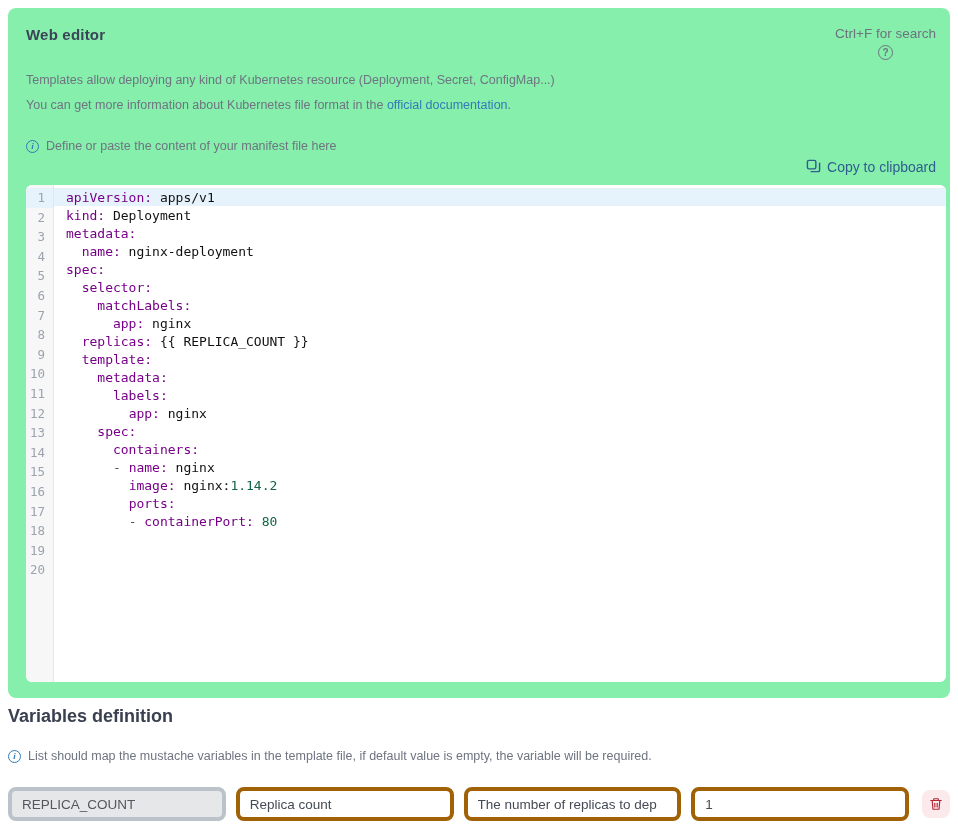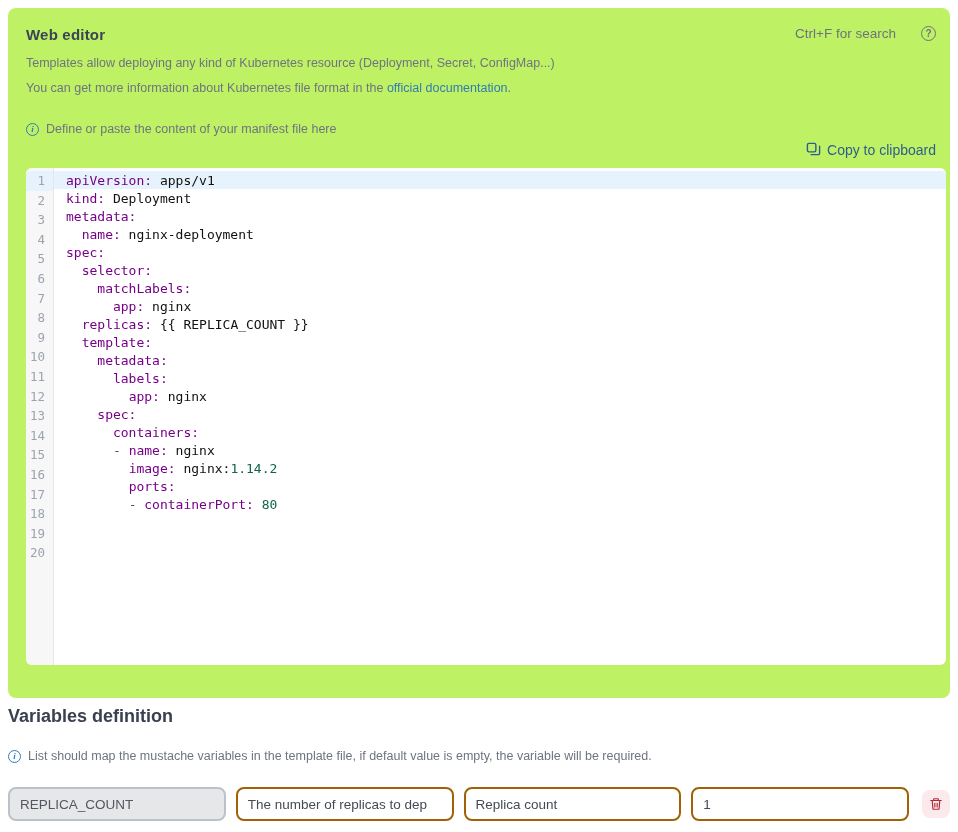--- a/index.html
+++ b/index.html
@@ -1,28 +1,28 @@
 <!DOCTYPE html>
 <html><head>
 <meta charset="utf-8">
 <style>
   * { margin:0; padding:0; box-sizing:border-box; }
   html,body { width:958px; height:832px; background:#ffffff; font-family:"Liberation Sans", sans-serif; }
 
   .panel {
     margin:8px; width:942px; height:690px;
-    background:#bef264; border-radius:8px;
+    background:#86efac; border-radius:8px;
     padding:18px 12px 16px 10px;
     position:relative;
   }
   .panel-inner { padding-left:8px; padding-right:2px; }
 
   .title-row { display:flex; justify-content:space-between; align-items:flex-start; }
   .page-title { font-size:15px; font-weight:600; color:#3b4456; letter-spacing:.2px; }
-  .search-hint { display:flex; align-items:center; gap:25px; font-size:13.5px; color:#6d737e; }
+  .search-hint { display:flex; align-items:center; gap:4px; font-size:13.5px; color:#6d737e;flex-direction:column; }
   .circle-icon {
     display:inline-flex; align-items:center; justify-content:center;
     width:15px; height:15px; border-radius:50%;
     border:1.4px solid #6d737e; color:#6d737e;
     font-size:10px; font-weight:700; line-height:1;
   }
   .circle-icon.blue { width:13px; height:13px; border-color:#337ab7; color:#337ab7; font-size:9px; font-style:italic; font-family:"Liberation Serif", serif; }
 
   .desc { font-size:12.5px; color:#6e7480; margin-top:13px; }
   .desc + .desc { margin-top:11px; }
@@ -57,21 +57,21 @@
   .tk-num  { color:#116644;text-align:right; }
   .tk-meta { color:#555555; }
   .tk-text { color:#111111; }
 
   .vars-title { margin:8px 8px 0; font-size:18px; font-weight:700; color:#39404f; }
   .vars-hint { margin:22px 8px 0; display:flex; align-items:center; gap:7px; font-size:12.5px; color:#6e7480; }
 
   .vars-row { margin:24px 8px 0; display:flex; align-items:center; }
   .var-input {
     height:34px; flex:1; min-width:0;
-    border:2px solid #a16207; border-radius:8px;
+    border:4px solid #a16207; border-radius:8px;
     background:#ffffff; padding:0 10px;
     font-size:13.5px; color:#444b55;
     font-family:"Liberation Sans", sans-serif;
     margin-right:10px;
   }
   .var-input:disabled { background:#e6e7e9; border-color:#bcc2ca; color:#53575e; }
   .trash-btn {
     width:28px; height:28px; flex:none; margin-left:3px;
     border:none; border-radius:8px; background:#fbe9eb;
     display:flex; align-items:center; justify-content:center; cursor:pointer;
@@ -162,22 +162,22 @@
 
 <h2 class="vars-title">Variables definition</h2>
 
 <div class="vars-hint">
   <span class="circle-icon blue">i</span>
   <span>List should map the mustache variables in the template file, if default value is empty, the variable will be required.</span>
 </div>
 
 <div class="vars-row">
   <input class="var-input" disabled="" value="REPLICA_COUNT" style="">
+  <input class="var-input" value="Replica count" style="">
   <input class="var-input" value="The number of replicas to dep" style="">
-  <input class="var-input" value="Replica count" style="">
   <input class="var-input" value="1" style="">
   <button class="trash-btn">
     <span>
       <svg width="14" height="14" viewBox="0 0 24 24" fill="none" stroke="#b02a37" stroke-width="2" stroke-linecap="round" stroke-linejoin="round">
         <path d="M3 6h18"></path>
         <path d="M8 6V4a1 1 0 0 1 1-1h6a1 1 0 0 1 1 1v2"></path>
         <path d="M5.5 6l1.2 14.2a1 1 0 0 0 1 .8h8.6a1 1 0 0 0 1-.8L18.5 6"></path>
         <path d="M10 11v6"></path>
         <path d="M14 11v6"></path>
       </svg>

